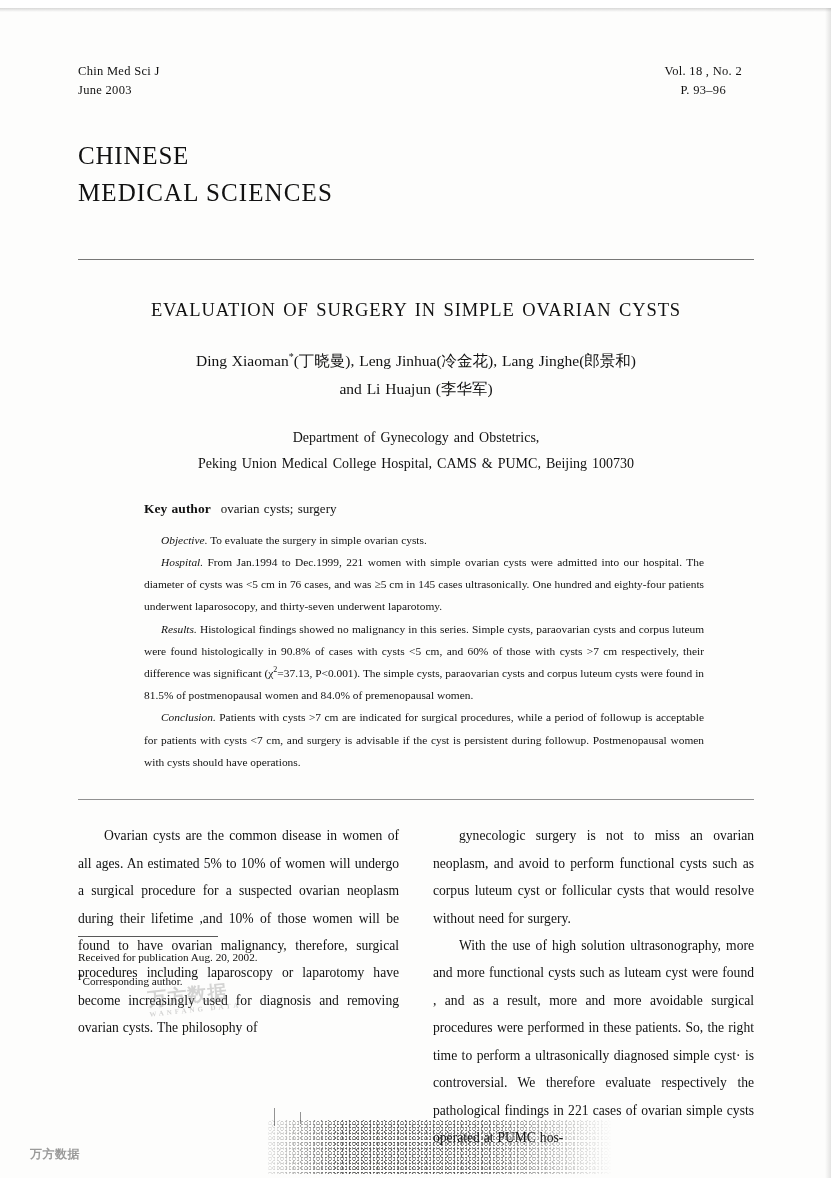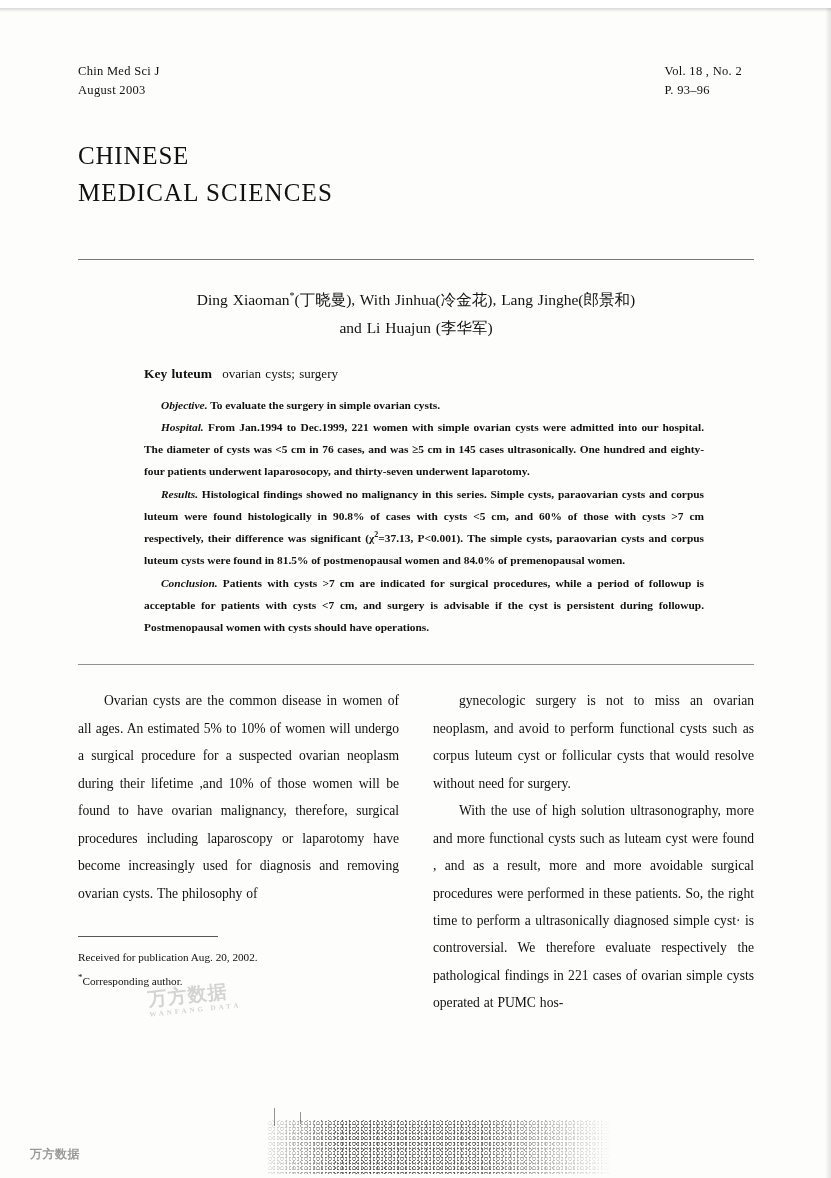--- a/index.html
+++ b/index.html
@@ -46,21 +46,21 @@
   
   .runhead {
     display: flex;
     justify-content: space-between;
     padding-top: 54px;
     font-size: 12.5px;
     line-height: 1.52;
     letter-spacing: 0.3px;
   }
   .runhead .left { text-align: left; }
-  .runhead .right { text-align: left; padding-right: 12px; }
+  .runhead .right { text-align: center; padding-right: 12px; }
   .runhead div > div { white-space: nowrap; }
 
   
   .masthead {
     margin-top: 38px;
     text-align: left;
     font-size: 25px;
     line-height: 1.46;
     letter-spacing: 0.8px;
   }
@@ -109,21 +109,20 @@
 
   
   .abstract {
     margin-top: 12px;
     margin-left: 66px;
     width: 560px;
     font-size: 11.4px;
     line-height: 1.95;
     text-align: justify;
     text-justify: inter-word;
-    font-weight: bold;
   }
   .abstract p {
     margin: 0 0 0 0;
     text-indent: 17px;
   }
   .abstract .lead { font-style: italic; }
   .abstract .sub { font-size: 8px; vertical-align: super; }
 
   
   .cols {
@@ -229,44 +228,49 @@
 <div id="page">
 
   <div class="scan-edge-top"></div>
   <div class="scan-edge-right"></div>
 
   <div class="content">
 
     <div class="runhead">
       <div class="left">
         <div>Chin Med Sci J</div>
-        <div>August 2003</div>
+        <div>June 2003</div>
       </div>
       <div class="right">
         <div>Vol. 18 , No.  2</div>
         <div>P.  93–96</div>
       </div>
     </div>
 
     <div class="masthead">
       <div class="m1">CHINESE</div>
       <div class="m2">MEDICAL SCIENCES</div>
     </div>
 
     <div class="rule"></div>
 
+    <div class="art-title">EVALUATION OF SURGERY IN SIMPLE OVARIAN CYSTS</div>
 
     <div class="authors">
-      <div><span>Ding Xiaoman</span><sup>*</sup><span>(丁晓曼), With Jinhua(冷金花), Lang Jinghe(郎景和)</span></div>
+      <div><span>Ding Xiaoman</span><sup>*</sup><span>(丁晓曼), Leng Jinhua(冷金花), Lang Jinghe(郎景和)</span></div>
       <div>and Li Huajun (李华军)</div>
     </div>
 
+    <div class="affil">
+      <div>Department of Gynecology and Obstetrics,</div>
+      <div>Peking Union Medical College Hospital, CAMS &amp; PUMC, Beijing 100730</div>
+    </div>
 
     <div class="keywords">
-      <span class="kw-label">Key luteum</span><span class="kw-vals">ovarian cysts; surgery</span>
+      <span class="kw-label">Key author</span><span class="kw-vals">ovarian cysts; surgery</span>
     </div>
 
     <div class="abstract">
       <p><span class="lead">Objective.</span><span> To evaluate the surgery in simple ovarian cysts.</span></p>
       <p><span class="lead">Hospital.</span><span> From Jan.1994 to Dec.1999, 221 women with simple ovarian cysts were admitted into our hospital.  The diameter of  cysts was &lt;5 cm in 76 cases,   and was ≥5 cm in 145 cases ultrasonically.  One hundred and eighty-four patients underwent laparosocopy, and thirty-seven underwent laparotomy.</span></p>
       <p><span class="lead">Results.</span><span>  Histological findings showed no malignancy in this series.  Simple cysts,   paraovarian cysts and corpus luteum were found histologically in 90.8% of cases with cysts &lt;5 cm, and 60% of those with cysts &gt;7 cm respectively, their difference was significant (χ</span><span class="sub">2</span><span>=37.13,  P&lt;0.001). The simple cysts, paraovarian cysts and corpus luteum cysts were found in 81.5% of postmenopausal women and 84.0% of premenopausal women.</span></p>
       <p><span class="lead">Conclusion.</span><span>  Patients with cysts &gt;7 cm are indicated for surgical procedures,   while a period of followup is acceptable for patients with cysts &lt;7 cm,   and surgery is advisable if the cyst is persistent during followup. Postmenopausal women with cysts should have operations.</span></p>
     </div>
 
     <div class="rule thin" style="margin-top:26px;"></div>

